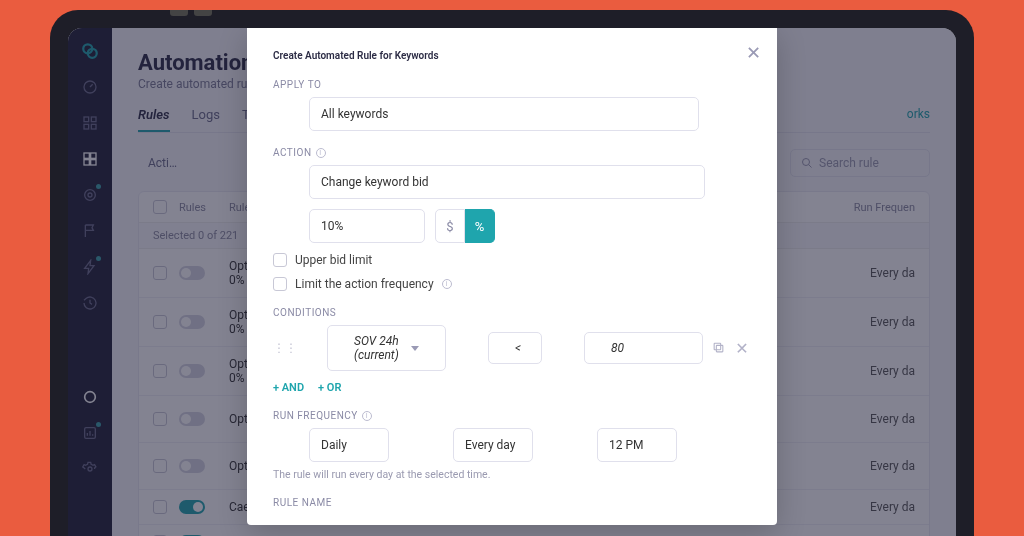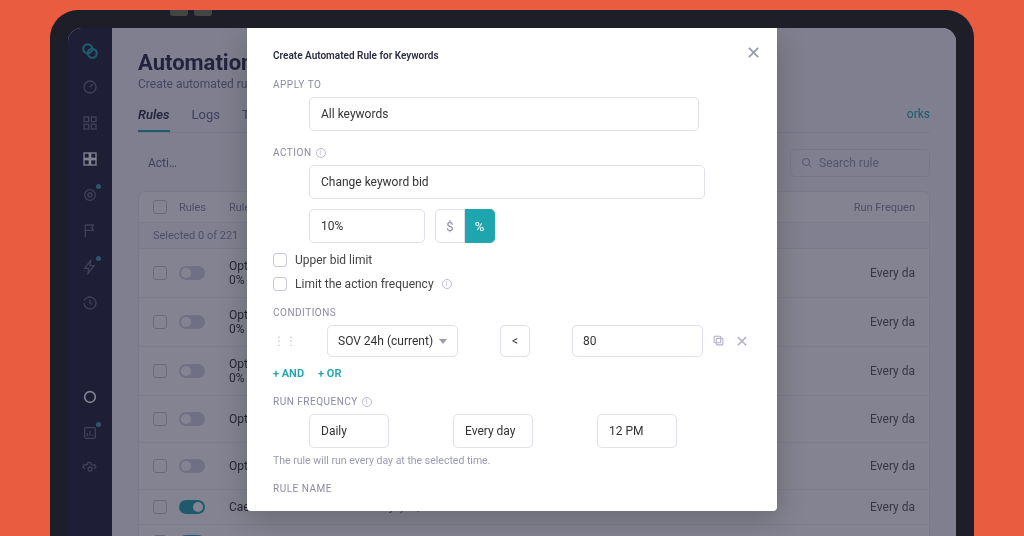--- a/index.html
+++ b/index.html
@@ -58,21 +58,21 @@
   .row-flex { display:flex; gap:10px; align-items:center; }
   .row-flex .field { flex:1; }
   .unit-toggle { display:flex; }
   .unit-btn { width:30px; height:34px; border:1px solid #e0e0ec; background:#fff; color:#8a8aa5; font-size:13px; display:flex; align-items:center; justify-content:center; }
   .unit-btn:first-child { border-radius:5px 0 0 5px; }
   .unit-btn:last-child { border-radius:0 5px 5px 0; border-left:none; }
   .unit-btn.active { background:#1fa5ad; color:#fff; border-color:#1fa5ad; }
   .chk-row { display:flex; align-items:center; gap:8px; font-size:12px; color:#444; margin-top:10px; }
   .cond-row { display:flex; gap:6px; align-items:center; }
   .grip { color:#c4c4d4; font-size:12px; width:12px; text-align:center; }
-  .cond-row .field { padding:8px 10px; font-size:12px; }
+  .cond-row .field { padding:8px 26px; font-size:12px;font-style:italic; }
   .cond-row .metric { flex:1; }
   .cond-row .op { width:30px; text-align:center; }
   .cond-row .val { flex:1; }
   .cond-act { color:#b2b2c8; width:18px; text-align:center; cursor:pointer; }
   .logic-btns { display:flex; gap:14px; margin-top:10px; }
   .logic-btn { color:#1fa5ad; font-size:11px; font-weight:600; background:none; border:none; cursor:pointer; }
   .freq-row { display:flex; gap:28px; }
   .freq-row .field { flex:0 0 auto; min-width:80px; }
   .hint { font-size:10.5px; color:#9a9ab0; margin-top:6px; }
   .chev { width:0; height:0; border-left:4px solid transparent; border-right:4px solid transparent; border-top:5px solid #9a9ab5; }

